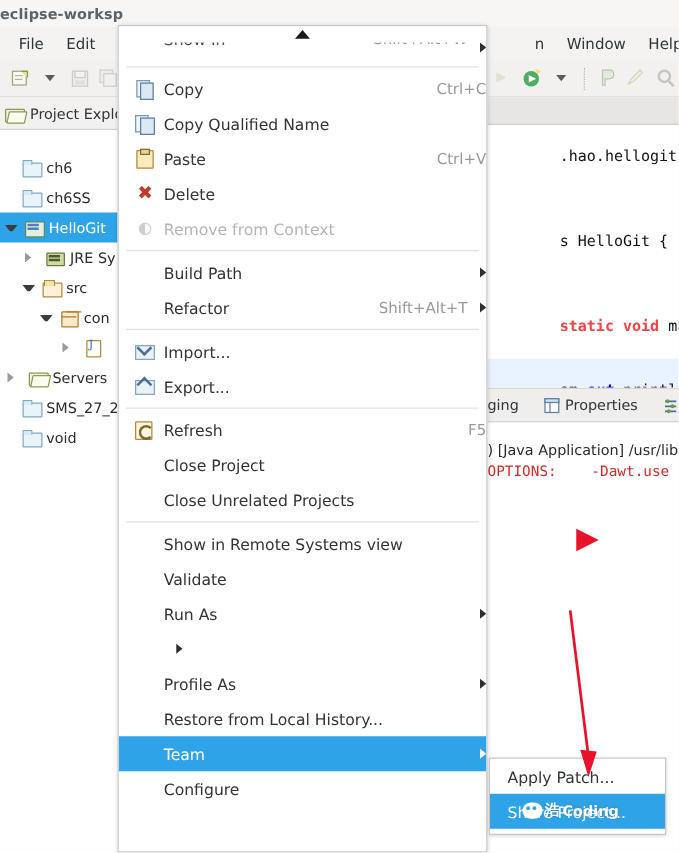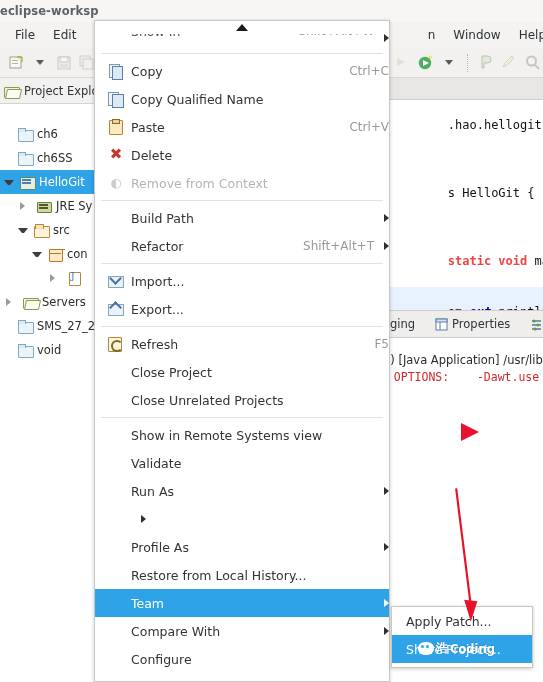--- a/index.html
+++ b/index.html
@@ -105,21 +105,21 @@
   .fld{color:#0000c0;font-style:italic;font-weight:bold;}
   .plain{color:#111;}
   .hl-line{background:#e8f2fe;}
 
   .console-tabs{
     height:28px; background:#f0eeec; border-top:1px solid #cfcdca; border-bottom:1px solid #cfcdca;
     display:flex; align-items:center; gap:20px; padding-left:2px;
     font-size:11.5px; color:#2f3437; white-space:nowrap; overflow:hidden;
   }
   .console-body{ background:#ffffff; padding-top:14px; overflow:hidden; }
-  .cline{ white-space:pre; font-size:11.5px; line-height:17px; padding-left:2px;text-align:center;}
+  .cline{ white-space:pre; font-size:11.5px; line-height:17px; padding-left:2px;}
   .cline.red{ color:#cf2a2a; font-family:"DejaVu Sans Mono","Liberation Mono",monospace;}
 
   
   .ctxmenu{
     position:absolute; left:94px; top:20px; width:296px; height:662px;
     background:#ffffff; border:1px solid #c9c7c4;
     box-shadow:0 1px 4px rgba(0,0,0,.20);
     overflow:hidden; z-index:50;
   }
   .scrollup{
@@ -511,25 +511,20 @@
       <span class="noicon"></span>
       <span class="mlabel">Restore from Local History...</span>
     </div>
 
     <div class="mrow selected">
       <span class="noicon"></span>
       <span class="mlabel">Team</span>
       <span class="msub"></span>
     </div>
 
-    <div class="mrow">
-      <span class="noicon"></span>
-      <span class="mlabel">Compare With</span>
-      <span class="msub"></span>
-    </div>
 
     <div class="mrow">
       <span class="noicon"></span>
       <span class="mlabel">Configure</span>
 
     </div>
 
   </div>
 
   <div class="submenu">

